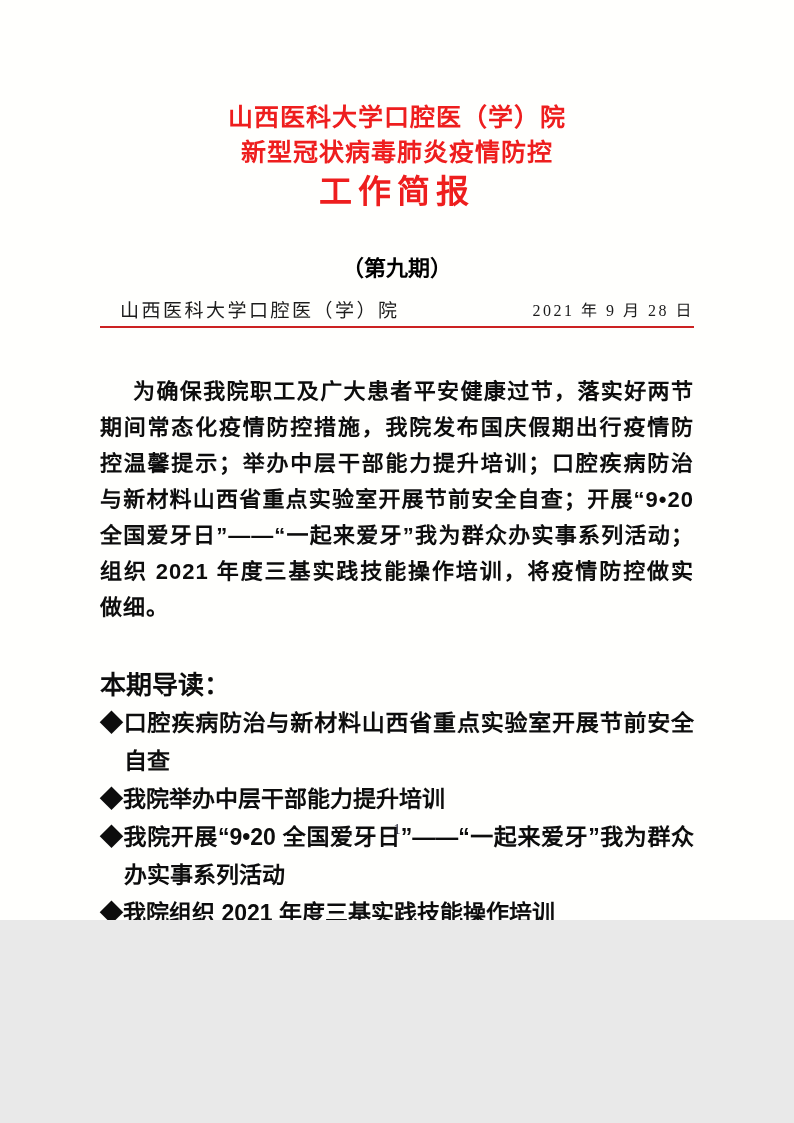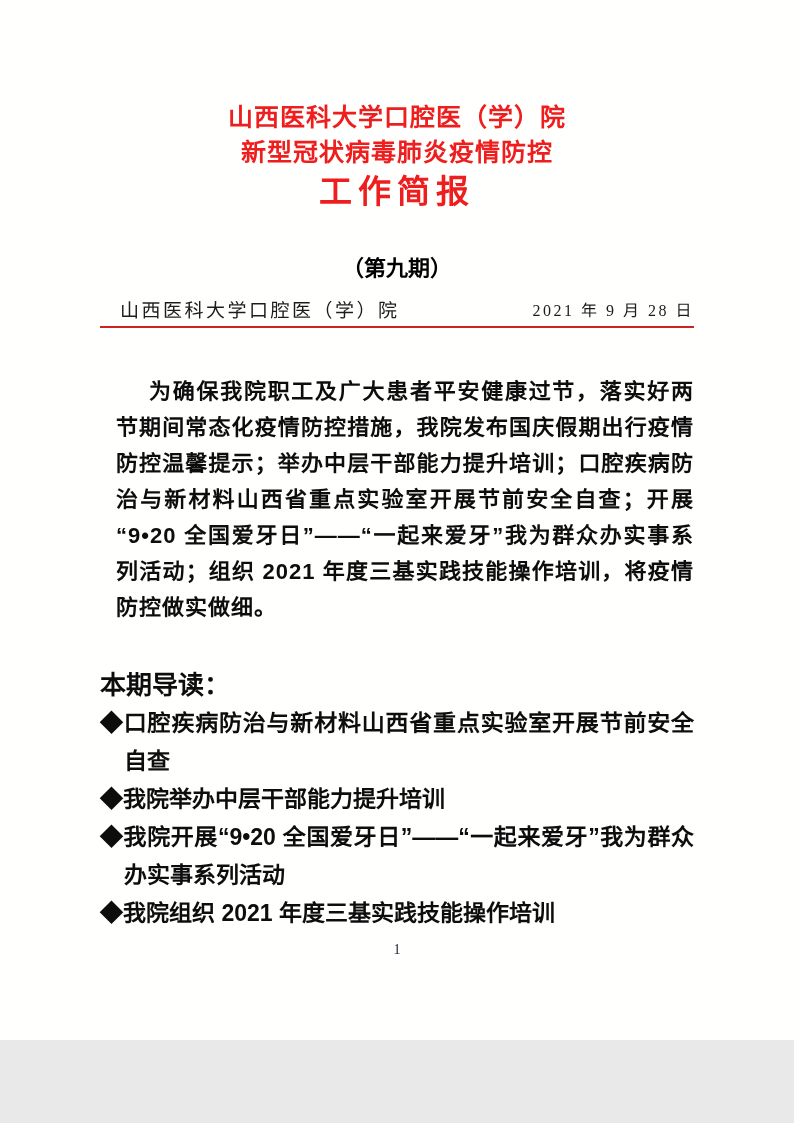--- a/index.html
+++ b/index.html
@@ -3,21 +3,21 @@
 <meta charset="utf-8">
 <style>
   html, body {
     margin: 0;
     padding: 0;
     background: #e9e9e9;
   }
   .page {
     position: relative;
     width: 794px;
-    height: 1040px;
+    height: 920px;
     margin: 0 auto;
     background: #fffffd;
     overflow: hidden;
     font-family: "Liberation Sans", sans-serif;
     color: #111111;
   }
   .content {
     padding: 100px 100px 0 100px; 
   }
 
@@ -70,21 +70,21 @@
     font-family: "Liberation Serif", "DejaVu Serif", serif;
     font-size: 16px;
     line-height: 26px;
     letter-spacing: 2.5px;
     color: #1c1c1c;
     white-space: nowrap;
   }
 
   
   .body-para {
-    margin: 46px 0 0 16px;
+    margin: 46px 0 0 0;
     font-size: 22px;
     line-height: 36px;
     font-weight: 700;
     text-align: justify;
     text-indent: 33px;
     letter-spacing: 1px;
     color: #0d0d0d;
   }
 
   

